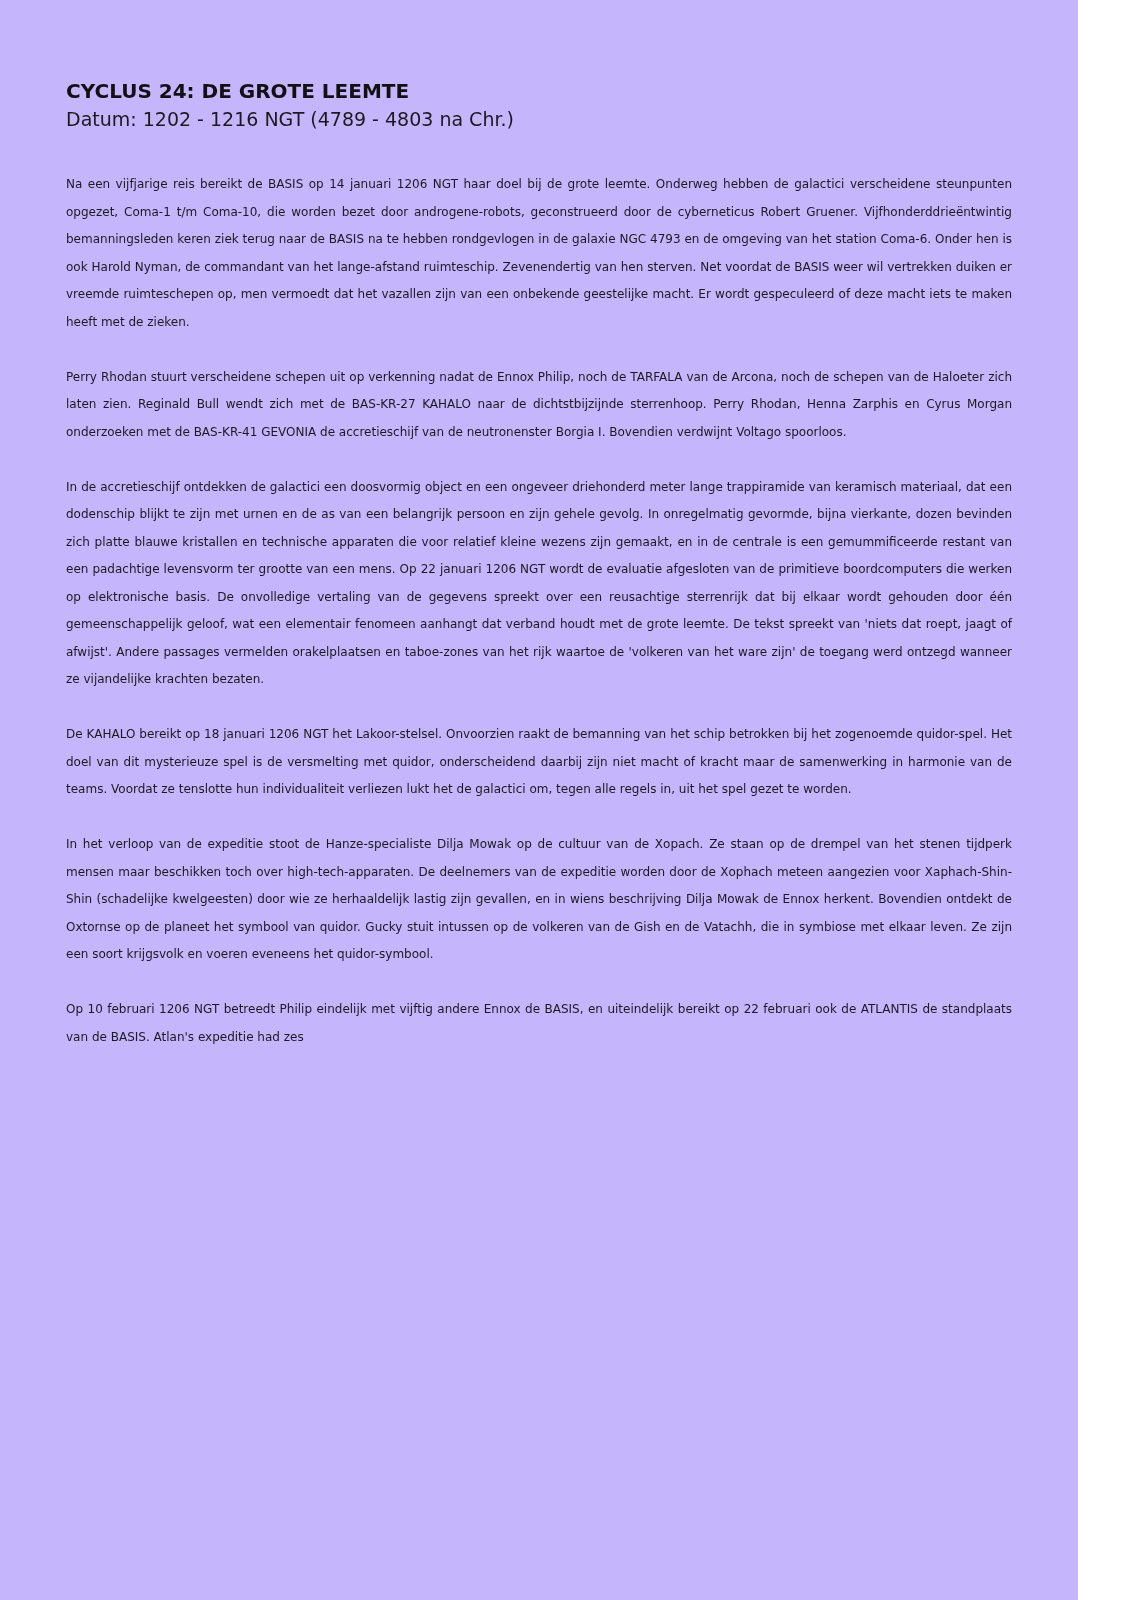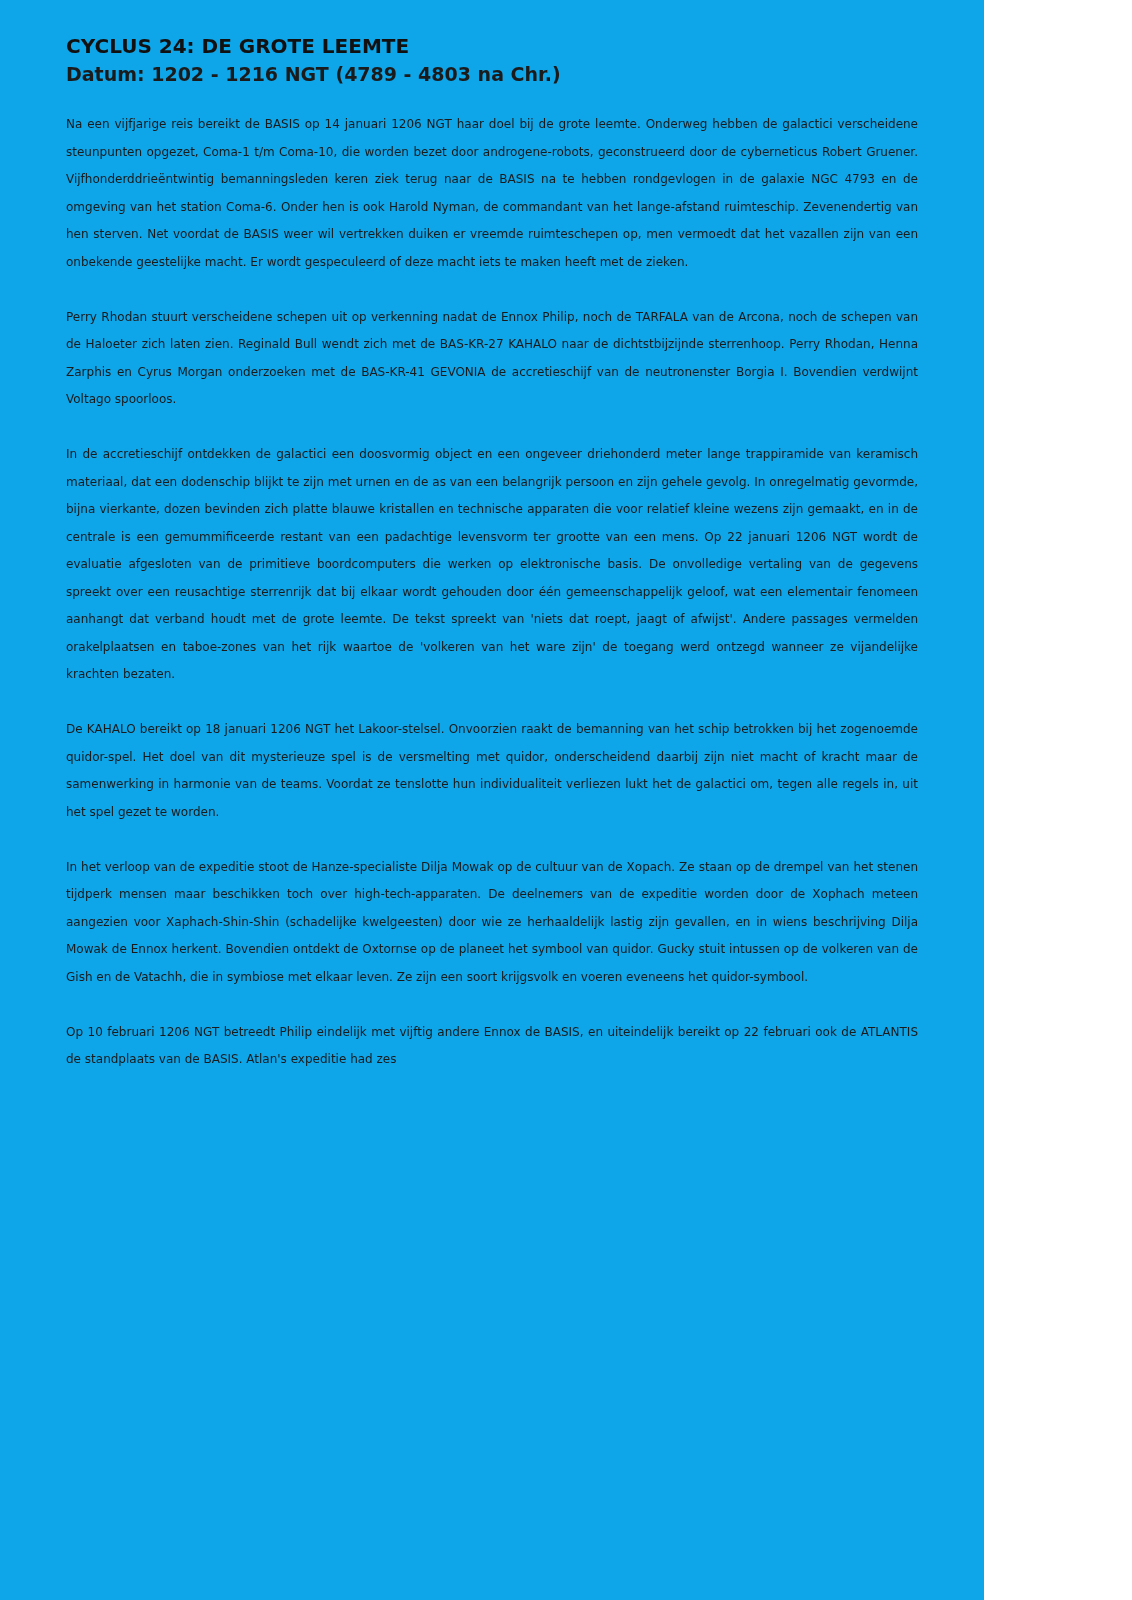--- a/index.html
+++ b/index.html
@@ -9,43 +9,42 @@
   }
   body {
     width: 1132px;
     height: 1600px;
     overflow: hidden;
     color: #1b1b1b;
     font-family: "DejaVu Sans", sans-serif;
   }
   .page {
     box-sizing: border-box;
-    width: 984px;
+    width: 1078px;
     height: 1600px;
-    padding: 33px 66px 0 66px;
-    background: #0ea5e9;
+    padding: 78px 66px 0 66px;
+    background: #c4b5fd;
   }
   .doc-title {
     font-size: 20px;
     font-weight: bold;
     line-height: 27.5px;
     margin: 0;
     color: #111111;
   }
   .doc-subtitle {
     font-size: 19px;
     font-weight: normal;
     line-height: 27.5px;
     margin: 0 0 27.5px 0;
   }
   .date-line {
     font-size: 19px;
     line-height: 27.5px;
-    margin: 0 0 23px 0;
-    font-weight: bold;
+    margin: 0 0 38px 0;
   }
   p.body-par {
     font-size: 12px;
     line-height: 27.5px;
     margin: 0 0 27.5px 0;
     text-align: justify;
     text-justify: inter-word;
   }
   p.body-par:last-child {
     margin-bottom: 0;

